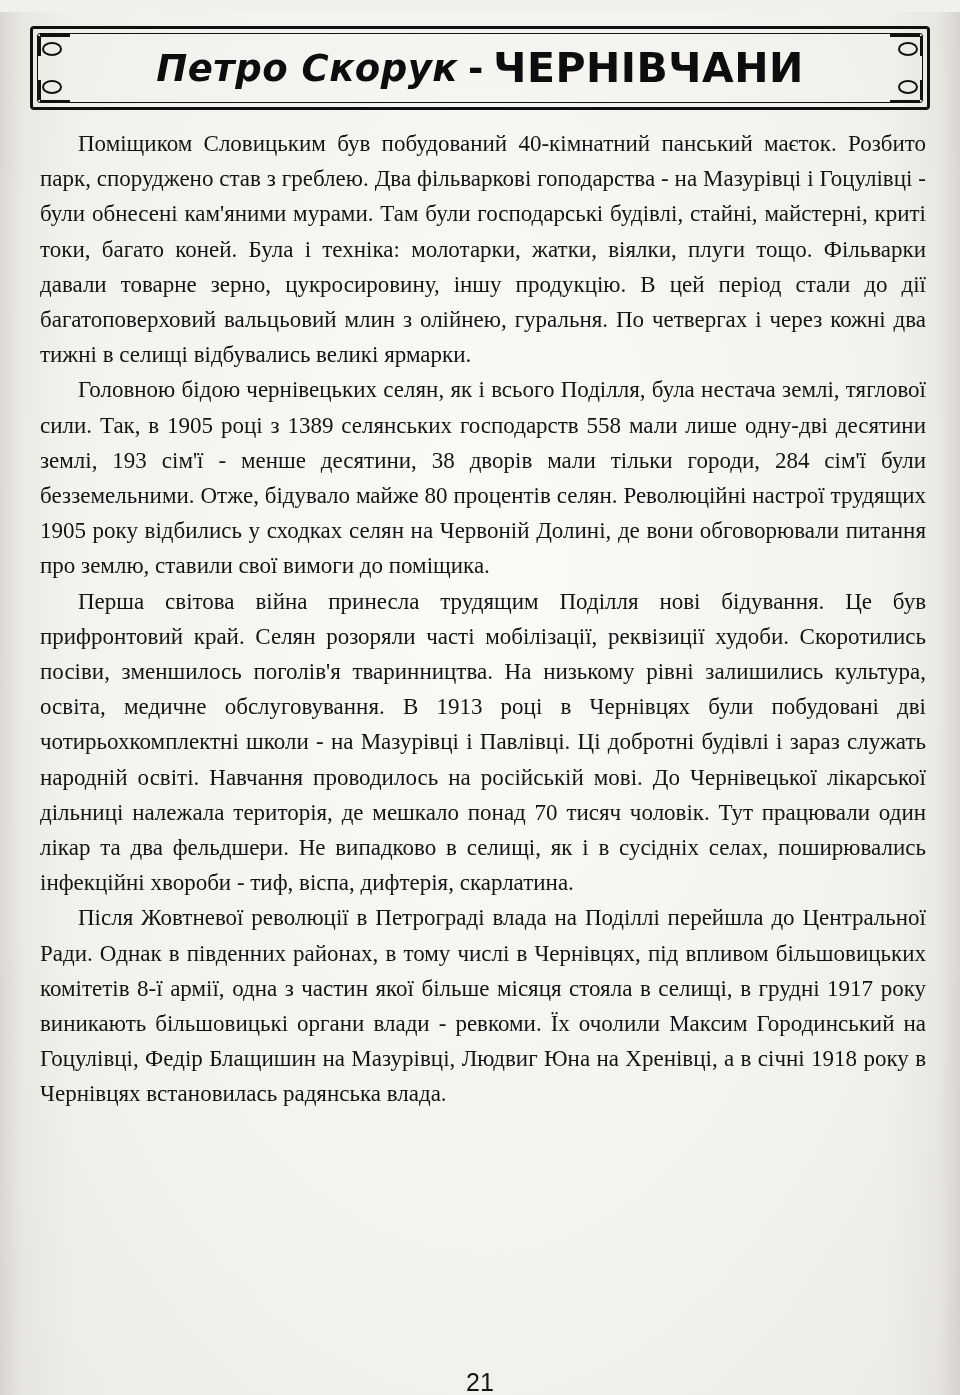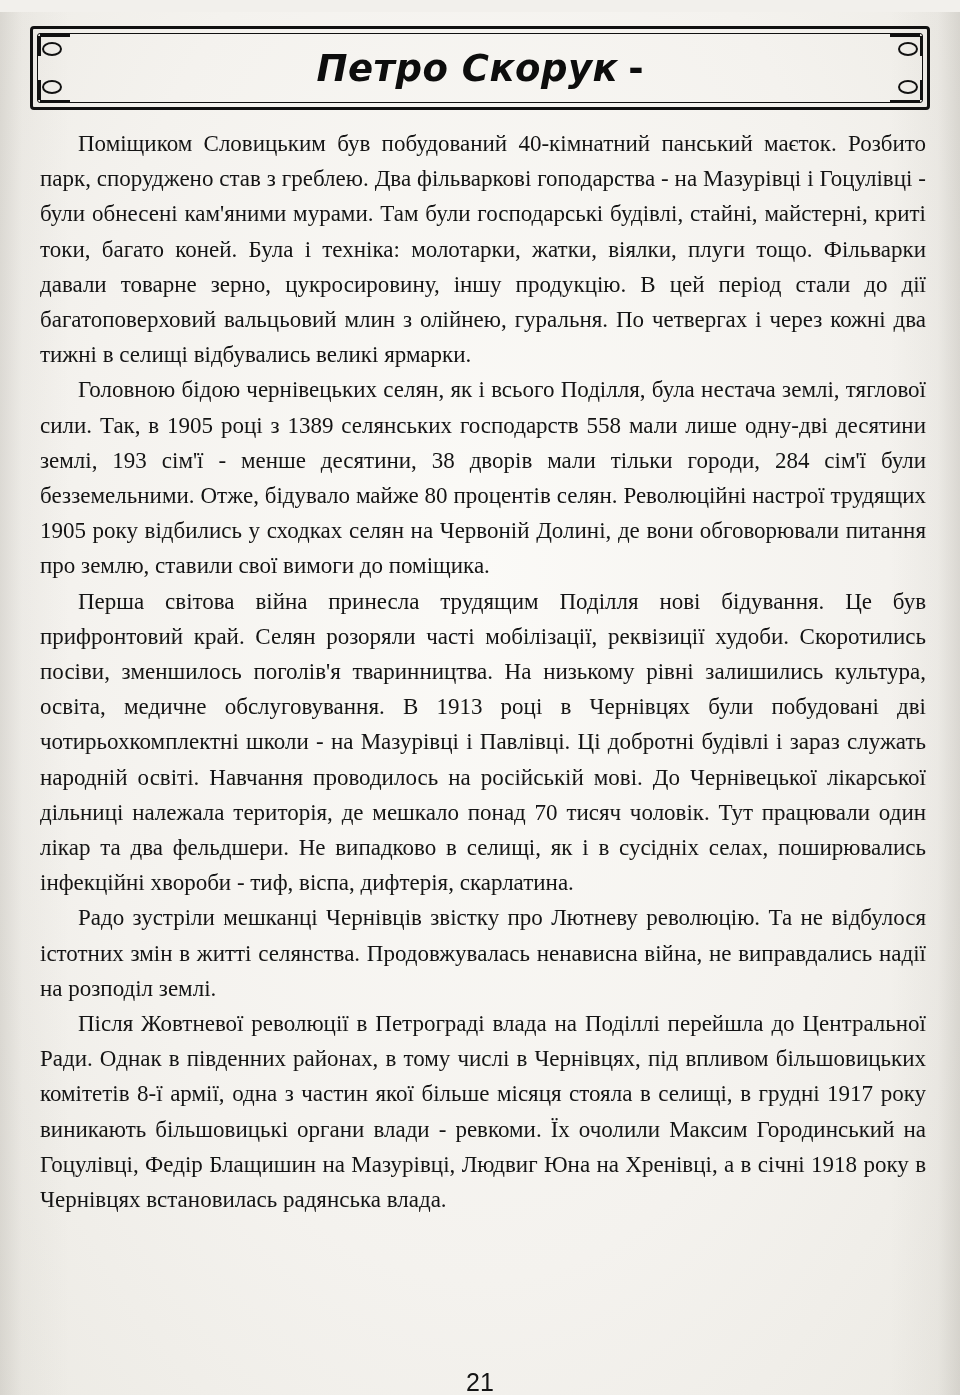--- a/index.html
+++ b/index.html
@@ -191,27 +191,27 @@
     </div>
     <div class="corner corner-br">
       <div class="bar h"></div>
         <div class="bar v"></div>
         <div class="ring"></div>
     </div>
 
     <div class="title-wrap">
       <span class="title-author">Петро Скорук</span>
       <span class="title-dash">-</span>
+      <span class="title-main">ЧЕРНІВЧАНИ</span>
     </div>
   </div>
 
   <div class="content">
     <p>Поміщиком Словицьким був побудований 40-кімнатний панський маєток. Розбито парк, споруджено став з греблею. Два фільваркові гоподарства - на Мазурівці і Гоцулівці - були обнесені кам'яними мурами. Там були господарські будівлі, стайні, майстерні, криті токи, багато коней. Була і техніка: молотарки, жатки, віялки, плуги тощо. Фільварки давали товарне зерно, цукросировину, іншу продукцію. В цей період стали до дії багатоповерховий вальцьовий млин з олійнею, гуральня. По четвергах і через кожні два тижні в селищі відбувались великі ярмарки.</p>
     <p>Головною бідою чернівецьких селян, як і всього Поділля, була нестача землі, тяглової сили. Так, в 1905 році з 1389 селянських господарств 558 мали лише одну-дві десятини землі, 193 сім'ї - менше десятини, 38 дворів мали тільки городи, 284 сім'ї були безземельними. Отже, бідувало майже 80 процентів селян. Революційні настрої трудящих 1905 року відбились у сходках селян на Червоній Долині, де вони обговорювали питання про землю, ставили свої вимоги до поміщика.</p>
     <p>Перша світова війна принесла трудящим Поділля нові бідування. Це був прифронтовий край. Селян розоряли часті мобілізації, реквізиції худоби. Скоротились посіви, зменшилось поголів'я тваринництва. На низькому рівні залишились культура, освіта, медичне обслуговування. В 1913 році в Чернівцях були побудовані дві чотирьохкомплектні школи - на Мазурівці і Павлівці. Ці добротні будівлі і зараз служать народній освіті. Навчання проводилось на російській мові. До Чернівецької лікарської дільниці належала територія, де мешкало понад 70 тисяч чоловік. Тут працювали один лікар та два фельдшери. Не випадково в селищі, як і в сусідніх селах, поширювались інфекційні хвороби - тиф, віспа, дифтерія, скарлатина.</p>
-    <p>Радо зустріли мешканці Чернівцiв звістку про Лютневу революцію. Та не відбулося істотних змін в житті селянства. Продовжувалась ненависна війна, не виправдались надії на розподіл землі.</p>
     <p>Після Жовтневої революції в Петрограді влада на Поділлі перейшла до Центральної Ради. Однак в південних районах, в тому числі в Чернівцях, під впливом більшовицьких комітетів 8-ї армії, одна з частин якої більше місяця стояла в селищі, в грудні 1917 року виникають більшовицькі органи влади - ревкоми. Їх очолили Максим Городинський на Гоцулівці, Федір Блащишин на Мазурівці, Людвиг Юна на Хренівці, а в січні 1918 року в Чернівцях встановилась радянська влада.</p>
   </div>
 
 
   <div class="page-number">21</div>
 
 </div>
 
 </body></html>

